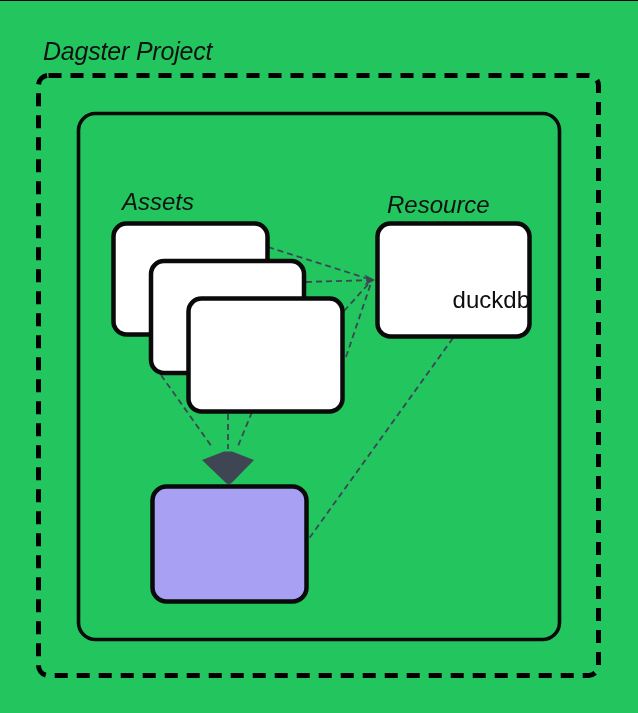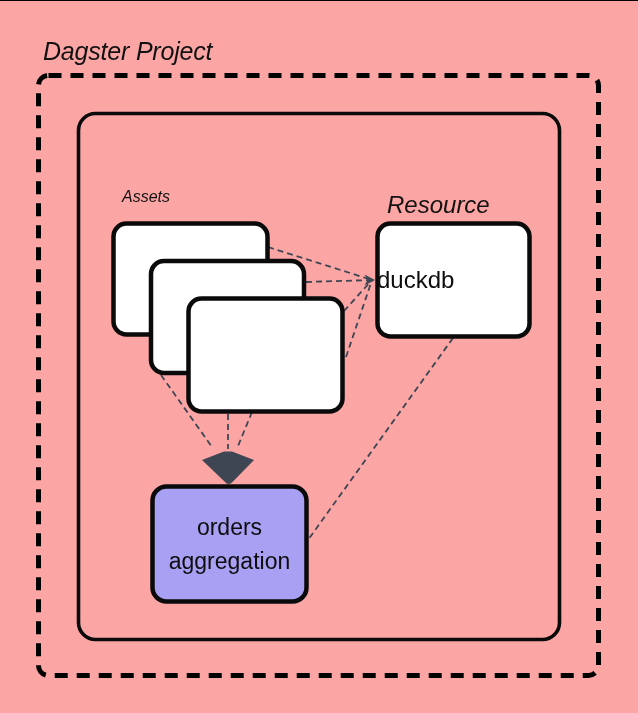--- a/index.html
+++ b/index.html
@@ -1,20 +1,20 @@
 <!DOCTYPE html>
 <html><head>
 <meta charset="utf-8">
 <style>
   html, body { margin: 0; padding: 0; background: #ffffff; }
   .stage {
     position: relative;
     width: 638px;
     height: 713px;
-    background: #fca5a5;
+    background: #22c55e;
     overflow: hidden;
     font-family: "Liberation Sans", "DejaVu Sans", sans-serif;
     color: #111111;
   }
   .top-edge {
     position: absolute; left: 0; top: 0; width: 638px; height: 1px;
     background: #000000;
   }
   svg.diagram { position: absolute; left: 0; top: 0; }
   .label { position: absolute; white-space: nowrap; }
@@ -22,30 +22,30 @@
     left: 43px; top: 37px;
     font-size: 25px; font-style: italic; font-weight: 500;
     letter-spacing: -0.2px; color: #121212;
   }
   .definitions-label {
     left: 78px; top: 136px; width: 482px;
     text-align: center; font-size: 23px; color: #0d0d0d;
   }
   .assets-label {
     left: 122px; top: 188px;
-    font-size: 16px; font-style: italic; font-weight: 500; color: #121212; text-align: right;
+    font-size: 24px; font-style: italic; font-weight: 500; color: #121212; text-align: right;
   }
   .resource-label {
     left: 387px; top: 191px;
     font-size: 24px; font-style: italic; font-weight: 500; color: #121212; text-align: center;
   }
   .node-label {
     position: absolute;
-    display: flex; align-items: center; justify-content: flex-start;
-    text-align: center; color: #0d0d0d;
+    display: flex; align-items: center; justify-content: flex-end;
+    text-align: center; color: #0d0d0d; margin-top: 20px;
   }
   .duckdb-label {
     left: 377px; top: 223px; width: 153px; height: 114px;
     font-size: 24px;
   }
   .orders-label {
     left: 154px; top: 486px; width: 151px; height: 116px;
     font-size: 23px; line-height: 34px;
   }
   .orders-label span { white-space: normal; display: block; width: 151px; }
@@ -91,17 +91,14 @@
 
 
   <div class="label assets-label">Assets</div>
 
   <div class="label resource-label">Resource</div>
 
   <div class="node-label duckdb-label">
     <span>duckdb</span>
   </div>
 
-  <div class="node-label orders-label">
-    <span>orders aggregation</span>
-  </div>
 
 </div>
 
 </body></html>

